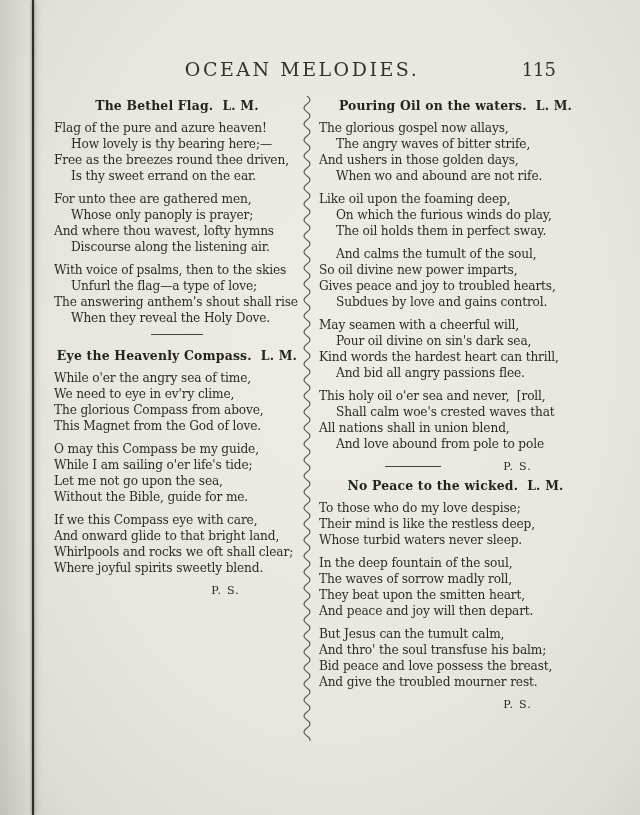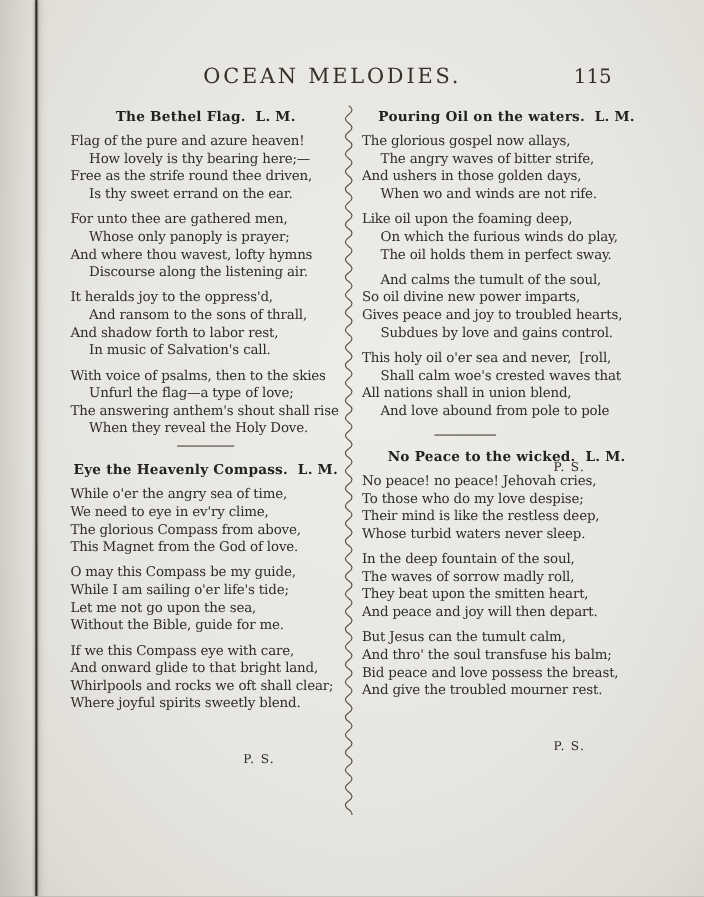--- a/index.html
+++ b/index.html
@@ -15,67 +15,61 @@
     box-shadow:0 0 3px rgba(40,38,30,.65), 3px 0 6px rgba(90,86,76,.25);
   }
   .edge-shade{position:absolute;left:0;top:0;bottom:0;width:30px;
     background:linear-gradient(90deg, rgba(120,116,106,.18), rgba(120,116,106,0));}
   .header{position:absolute;top:58px;left:0;right:0;height:28px;padding-left:31px;}
   .header-title{
     position:absolute;left:calc(50% - 18px);transform:translateX(-50%);
     font-size:19px;letter-spacing:2.5px;color:#33312a;white-space:nowrap;
   }
   .page-number{position:absolute;right:84px;top:1px;font-size:18px;color:#33312a;margin-left:11px;}
-  .columns{position:absolute;left:64px;top:96px;right:48px;display:flex;align-items:flex-start;}
+  .columns{position:absolute;left:54px;top:96px;right:48px;display:flex;align-items:flex-start;}
   .col{font-size:12.2px;line-height:16px;letter-spacing:-0.15px;}
   .col-left{width:246px;}
   .divider{flex:0 0 12px;margin:0 1px;}
   .col-right{flex:1;padding-left:5px;}
   .hymn-title{text-align:center;font-weight:bold;font-size:12.4px;margin:2px 0 6px;color:#24231d;letter-spacing:0.2px;}
   .hymn-title .meter{margin-left:9px;}
   .stanza{margin:0 0 7px 0;}
   .line{white-space:pre-wrap;}
   .line.indent{padding-left:17px;}
   .section-rule{width:52px;border-top:1.4px solid #46443c;margin:8px auto 13px auto;height:0;}
   .footer-row{position:relative;height:15px;margin:0 0 4px 0;}
-  .ps{position:absolute;right:60px;top:0;font-size:11px;letter-spacing:1.2px;color:#2c2a24;margin-top:29px;}
+  .ps{position:absolute;right:60px;top:0;font-size:11px;letter-spacing:1.2px;color:#2c2a24;}
   .footer-rule{position:absolute;left:66px;top:7px;width:56px;border-top:1.2px solid #46443c;height:0;}
 </style>
 </head>
 <body>
 
 <div class="page">
   <div class="edge-shade"></div>
   <div class="gutter"></div>
 
   <div class="header">
     <span class="header-title">OCEAN MELODIES.</span>
     <span class="page-number">115</span>
   </div>
 
   <div class="columns">
     <div class="col col-left" id="col-left">
         <div class="hymn-title"><span>The Bethel Flag.</span><span class="meter">L. M.</span></div>
         <div class="stanza">
           <div class="line">Flag of the pure and azure heaven!</div>
           <div class="line indent">How lovely is thy bearing here;—</div>
-          <div class="line">Free as the strife round thee driven,</div>
+          <div class="line">Free as the breezes round thee driven,</div>
           <div class="line indent">Is thy sweet errand on the ear.</div>
         </div>
         <div class="stanza">
           <div class="line">For unto thee are gathered men,</div>
           <div class="line indent">Whose only panoply is prayer;</div>
           <div class="line">And where thou wavest, lofty hymns</div>
           <div class="line indent">Discourse along the listening air.</div>
-        </div>
-        <div class="stanza">
-          <div class="line">It heralds joy to the oppress'd,</div>
-          <div class="line indent">And ransom to the sons of thrall,</div>
-          <div class="line">And shadow forth to labor rest,</div>
-          <div class="line indent">In music of Salvation's call.</div>
         </div>
         <div class="stanza">
           <div class="line">With voice of psalms, then to the skies</div>
           <div class="line indent">Unfurl the flag—a type of love;</div>
           <div class="line">The answering anthem's shout shall rise</div>
           <div class="line indent">When they reveal the Holy Dove.</div>
         </div>
         <div class="section-rule"></div>
         <div class="hymn-title"><span>Eye the Heavenly Compass.</span><span class="meter">L. M.</span></div>
         <div class="stanza">
@@ -102,46 +96,51 @@
       </div>
     <svg class="divider" width="12" height="645" viewBox="0 0 12 645">
       <path id="squiggle-path" fill="none" stroke="#58544a" stroke-width="1.1" d="M6 0 q 6 4 0 8 q -6 4 0 8 q 6 4 0 8 q -6 4 0 8 q 6 4 0 8 q -6 4 0 8 q 6 4 0 8 q -6 4 0 8 q 6 4 0 8 q -6 4 0 8 q 6 4 0 8 q -6 4 0 8 q 6 4 0 8 q -6 4 0 8 q 6 4 0 8 q -6 4 0 8 q 6 4 0 8 q -6 4 0 8 q 6 4 0 8 q -6 4 0 8 q 6 4 0 8 q -6 4 0 8 q 6 4 0 8 q -6 4 0 8 q 6 4 0 8 q -6 4 0 8 q 6 4 0 8 q -6 4 0 8 q 6 4 0 8 q -6 4 0 8 q 6 4 0 8 q -6 4 0 8 q 6 4 0 8 q -6 4 0 8 q 6 4 0 8 q -6 4 0 8 q 6 4 0 8 q -6 4 0 8 q 6 4 0 8 q -6 4 0 8 q 6 4 0 8 q -6 4 0 8 q 6 4 0 8 q -6 4 0 8 q 6 4 0 8 q -6 4 0 8 q 6 4 0 8 q -6 4 0 8 q 6 4 0 8 q -6 4 0 8 q 6 4 0 8 q -6 4 0 8 q 6 4 0 8 q -6 4 0 8 q 6 4 0 8 q -6 4 0 8 q 6 4 0 8 q -6 4 0 8 q 6 4 0 8 q -6 4 0 8 q 6 4 0 8 q -6 4 0 8 q 6 4 0 8 q -6 4 0 8 q 6 4 0 8 q -6 4 0 8 q 6 4 0 8 q -6 4 0 8 q 6 4 0 8 q -6 4 0 8 q 6 4 0 8 q -6 4 0 8 q 6 4 0 8 q -6 4 0 8 q 6 4 0 8 q -6 4 0 8 q 6 4 0 8 q -6 4 0 8 q 6 4 0 8 q -6 4 0 8 q 6 4 0 8"></path>
     </svg>
     <div class="col col-right" id="col-right">
         <div class="hymn-title"><span>Pouring Oil on the waters.</span><span class="meter">L. M.</span></div>
         <div class="stanza">
           <div class="line">The glorious gospel now allays,</div>
           <div class="line indent">The angry waves of bitter strife,</div>
           <div class="line">And ushers in those golden days,</div>
-          <div class="line indent">When wo and winds are not rife.</div>
+          <div class="line indent">When wo and abound are not rife.</div>
         </div>
         <div class="stanza">
           <div class="line">Like oil upon the foaming deep,</div>
           <div class="line indent">On which the furious winds do play,</div>
           <div class="line indent">The oil holds them in perfect sway.</div>
         </div>
         <div class="stanza">
           <div class="line indent">And calms the tumult of the soul,</div>
           <div class="line">So oil divine new power imparts,</div>
           <div class="line">Gives peace and joy to troubled hearts,</div>
           <div class="line indent">Subdues by love and gains control.</div>
         </div>
         <div class="stanza">
+          <div class="line">May seamen with a cheerful will,</div>
+          <div class="line indent">Pour oil divine on sin's dark sea,</div>
+          <div class="line">Kind words the hardest heart can thrill,</div>
+          <div class="line indent">And bid all angry passions flee.</div>
+        </div>
+        <div class="stanza">
           <div class="line">This holy oil o'er sea and never,  [roll,</div>
           <div class="line indent">Shall calm woe's crested waves that</div>
           <div class="line">All nations shall in union blend,</div>
           <div class="line indent">And love abound from pole to pole</div>
         </div>
         <div class="footer-row">
           <span class="footer-rule"></span>
           <span class="ps">P. S.</span>
         </div>
         <div class="hymn-title"><span>No Peace to the wicked.</span><span class="meter">L. M.</span></div>
         <div class="stanza">
-          <div class="line">No peace! no peace! Jehovah cries,</div>
           <div class="line">To those who do my love despise;</div>
           <div class="line">Their mind is like the restless deep,</div>
           <div class="line">Whose turbid waters never sleep.</div>
         </div>
         <div class="stanza">
           <div class="line">In the deep fountain of the soul,</div>
           <div class="line">The waves of sorrow madly roll,</div>
           <div class="line">They beat upon the smitten heart,</div>
           <div class="line">And peace and joy will then depart.</div>
         </div>

